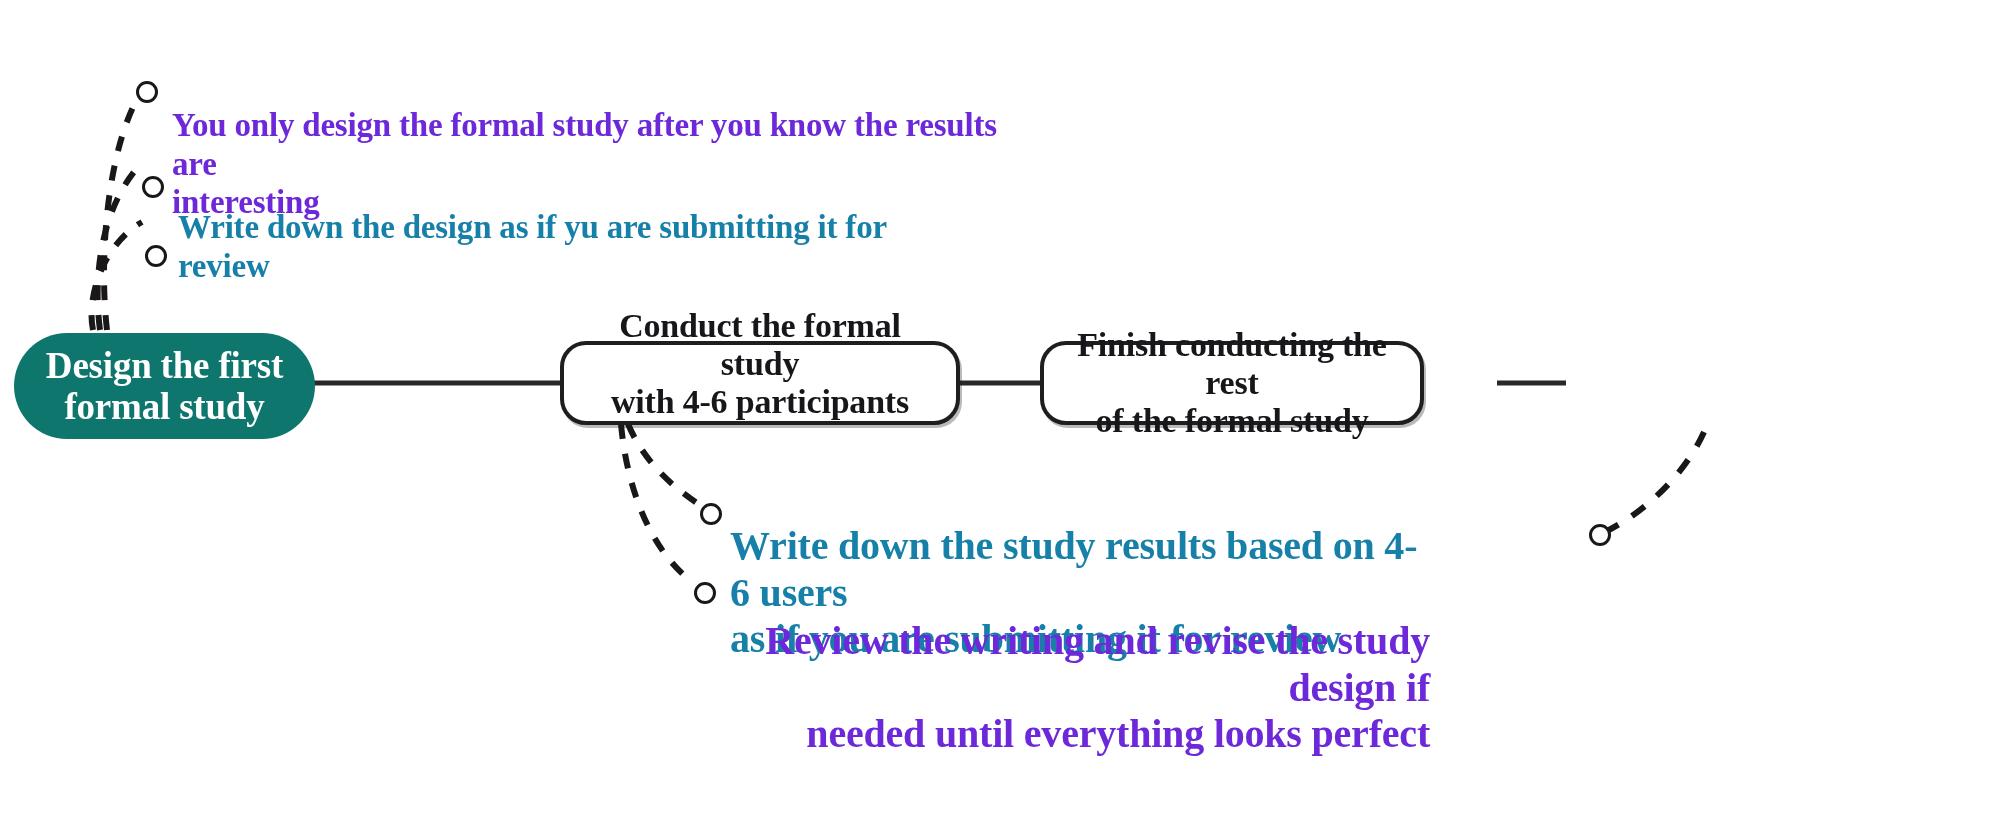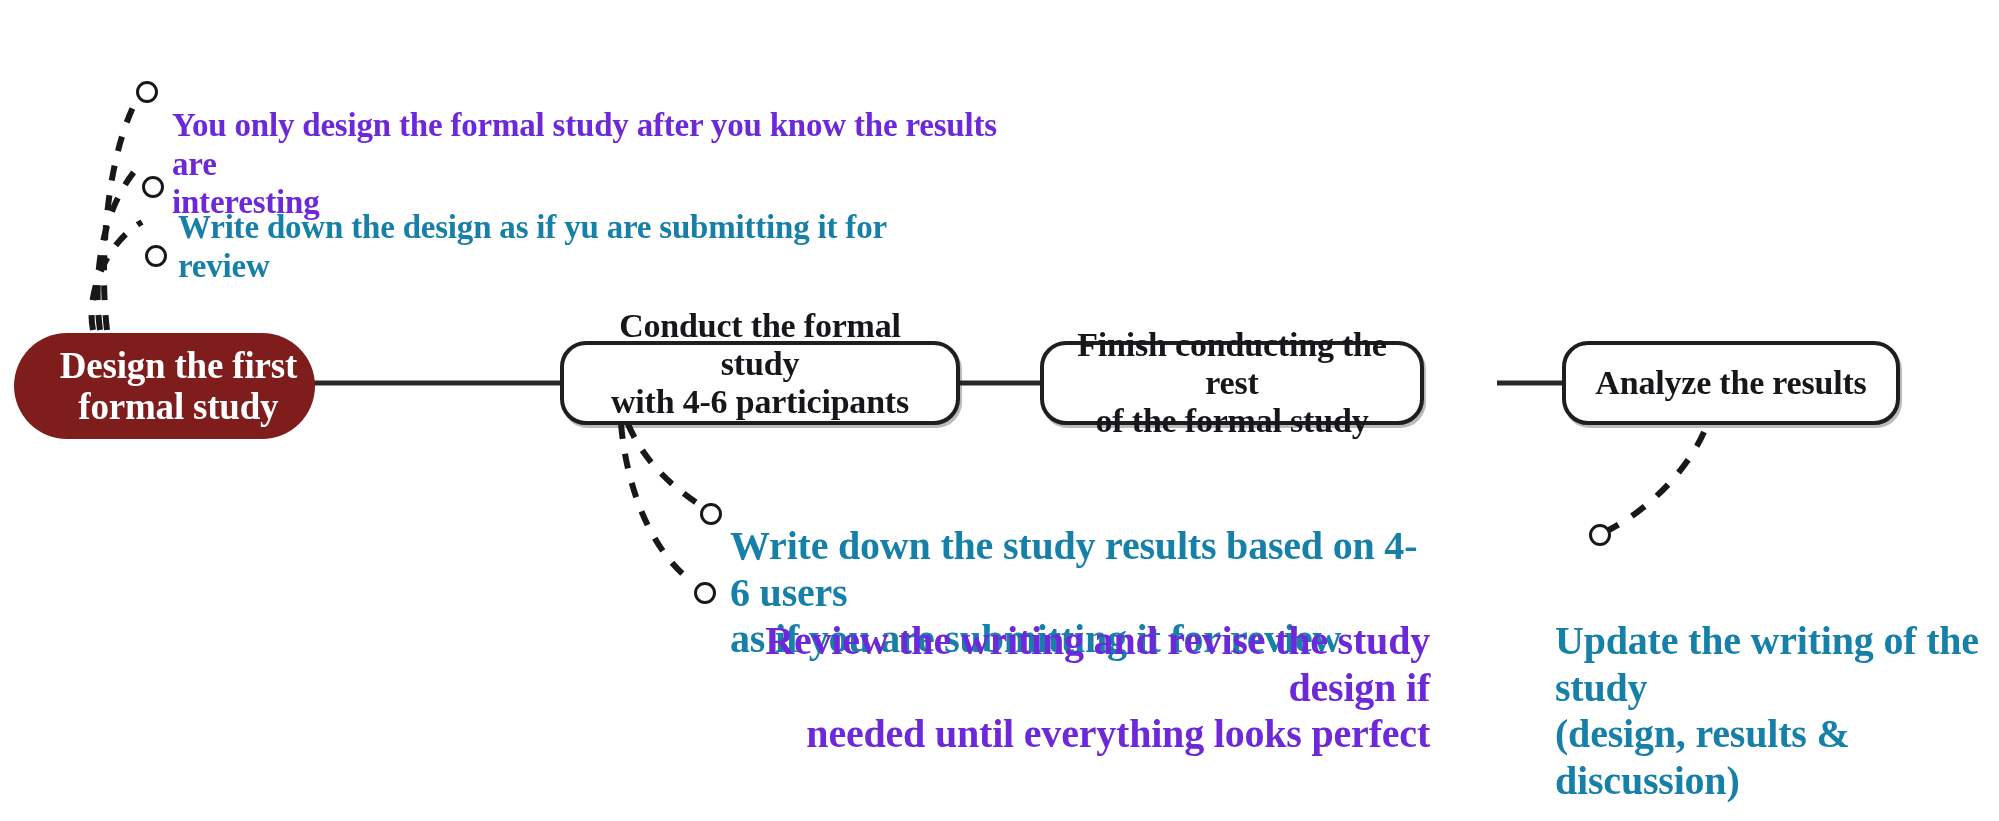--- a/index.html
+++ b/index.html
@@ -34,27 +34,26 @@
     display: flex;
     align-items: center;
     justify-content: center;
     text-align: center;
     font-weight: bold;
     line-height: 1.12;
     white-space: pre-line;
     letter-spacing: -0.2px;
   }
   .node.filled {
-    background: #7f1d1d;
+    background: #0f766e;
     color: #ffffff;
     border: none;
     border-radius: 54px;
     font-size: 37px;
     padding: 0 18px;
-    justify-content: flex-end;
   }
   .node.outlined {
     background: #ffffff;
     color: #17161a;
     border: 4px solid #201d1f;
     border-radius: 26px;
     font-size: 34px;
     padding: 0 16px;
     box-shadow: 2px 3px 0 rgba(30,28,30,0.30);
   }
@@ -115,23 +114,20 @@
   <div class="node outlined" style="left:560px; top:341px; width:400px; height:84px;align-items:flex-end;">
     <span>Conduct the formal study
 with 4-6 participants</span>
   </div>
 
   <div class="node outlined" style="left:1040px; top:341px; width:384px; height:84px;">
     <span>Finish conducting the rest
 of the formal study</span>
   </div>
 
-  <div class="node outlined" style="left:1562px; top:341px; width:338px; height:84px;">
-    <span>Analyze the results</span>
-  </div>
 
   <div class="ring" style="left:136px; top:81px;"></div>
   <div class="ring" style="left:142px; top:176px;"></div>
   <div class="ring" style="left:145px; top:245px;"></div>
   <div class="ring" style="left:700px; top:503px;"></div>
   <div class="ring" style="left:694px; top:582px;"></div>
   <div class="ring" style="left:1589px; top:524px;"></div>
 
   <div class="annot dark s34" style="left:172px; top:68px; width:850px;">
     <span>You only design the formal study after you know the results are
@@ -146,18 +142,14 @@
   <div class="annot blue s33" style="left:730px; top:477px; width:700px;">
     <span>Write down the study results based on 4-6 users
 as if you are submitting it for review</span>
   </div>
 
   <div class="annot dark s33" style="left:730px; top:572px; width:700px;text-align:right;">
     <span>Review the writing and revise the study design if
 needed until everything looks perfect</span>
   </div>
 
-  <div class="annot blue s33" style="left:1555px; top:572px; width:440px;">
-    <span>Update the writing of the study
-(design, results &amp; discussion)</span>
-  </div>
 
 </div>
 
 </body></html>

